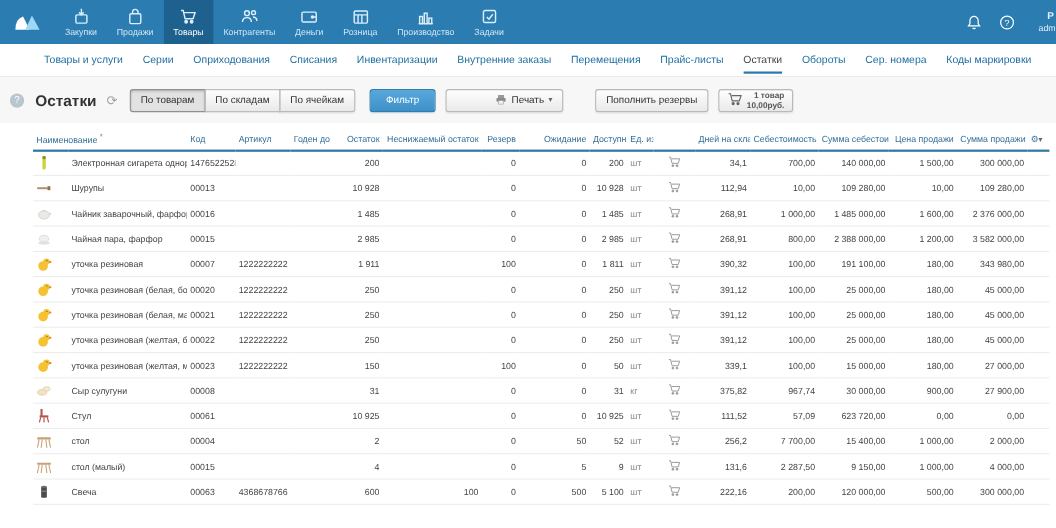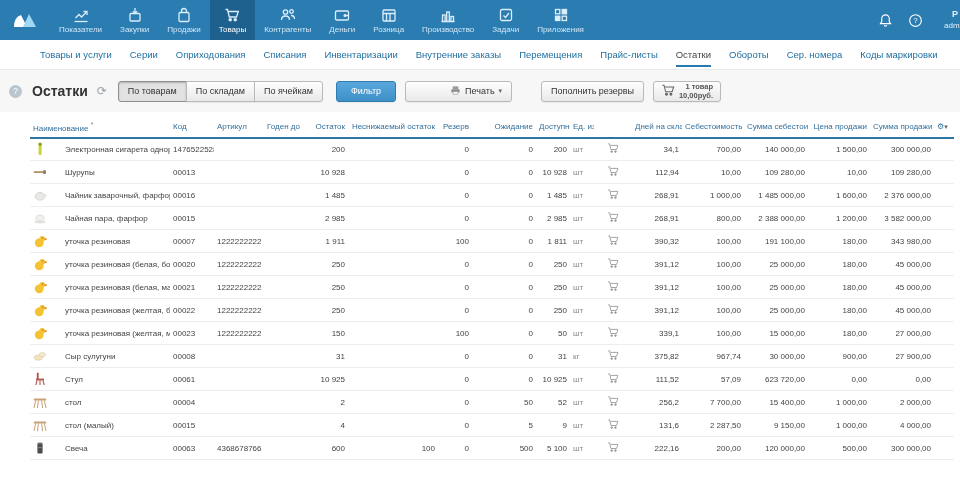--- a/index.html
+++ b/index.html
@@ -74,30 +74,20 @@
   <div class="logo" data-interactable="true">
     <svg width="28" height="22" viewBox="0 0 28 22">
       <path d="M3 18 Q3 8 10 6 L16 18 Z" fill="#ffffff"></path>
       <path d="M12 18 L18 5 L25 18 Z" fill="#9fd8f5"></path>
     </svg>
   </div>
   <nav class="topnav" data-interactable="false">
       <div class="nav-item" data-interactable="true">
         <span class="nav-ic" data-interactable="false">
           <svg viewBox="0 0 16 16" fill="none" stroke="#dceefb" stroke-width="1.3">
-            <path d="M1.5 14.5h13"></path>
-            <path d="M2.5 11l3.5-3.5 2.5 2.5 5-5"></path>
-            <path d="M10.5 4.5H14V8"></path>
-          </svg>
-        </span>
-                 <span class="nav-lb" data-interactable="false">Показатели</span>
-      </div>
-      <div class="nav-item" data-interactable="true">
-        <span class="nav-ic" data-interactable="false">
-          <svg viewBox="0 0 16 16" fill="none" stroke="#dceefb" stroke-width="1.3">
             <rect x="3" y="6.5" width="10" height="7.5" rx="1"></rect>
             <path d="M8 1v5M5.8 4.2 8 6.4l2.2-2.2"></path>
           </svg>
         </span>
                  <span class="nav-lb" data-interactable="false">Закупки</span>
       </div>
       <div class="nav-item" data-interactable="true">
         <span class="nav-ic" data-interactable="false">
           <svg viewBox="0 0 16 16" fill="none" stroke="#dceefb" stroke-width="1.3">
             <rect x="3" y="5.5" width="10" height="9" rx="1.2"></rect>
@@ -158,31 +148,20 @@
                  <span class="nav-lb" data-interactable="false">Производство</span>
       </div>
       <div class="nav-item" data-interactable="true">
         <span class="nav-ic" data-interactable="false">
           <svg viewBox="0 0 16 16" fill="none" stroke="#dceefb" stroke-width="1.3">
             <rect x="2.5" y="2.5" width="11" height="11" rx="1.5"></rect>
             <path d="M5.5 8.5l2 2 3.5-4.5"></path>
           </svg>
         </span>
                  <span class="nav-lb" data-interactable="false">Задачи</span>
-      </div>
-      <div class="nav-item" data-interactable="true">
-        <span class="nav-ic" data-interactable="false">
-          <svg viewBox="0 0 16 16" fill="none" stroke="#dceefb" stroke-width="1.3">
-            <rect x="2.5" y="2.5" width="4.3" height="4.3"></rect>
-            <rect x="9.2" y="2.5" width="4.3" height="4.3" fill="#dceefb"></rect>
-            <rect x="2.5" y="9.2" width="4.3" height="4.3" fill="#dceefb"></rect>
-            <rect x="9.2" y="9.2" width="4.3" height="4.3"></rect>
-          </svg>
-        </span>
-                 <span class="nav-lb" data-interactable="false">Приложения</span>
       </div>
     </nav>
   <div class="topbar-right" data-interactable="false">
     <span class="tb-ic" data-interactable="true">
       <svg viewBox="0 0 16 16" fill="none" stroke="#fff" stroke-width="1.2">
         <path d="M8 2a4 4 0 0 0-4 4v3.2L2.6 11.3h10.8L12 9.2V6a4 4 0 0 0-4-4z"></path>
         <path d="M6.7 13a1.4 1.4 0 0 0 2.6 0"></path>
       </svg>
     </span>
     <span class="tb-ic" data-interactable="true">

